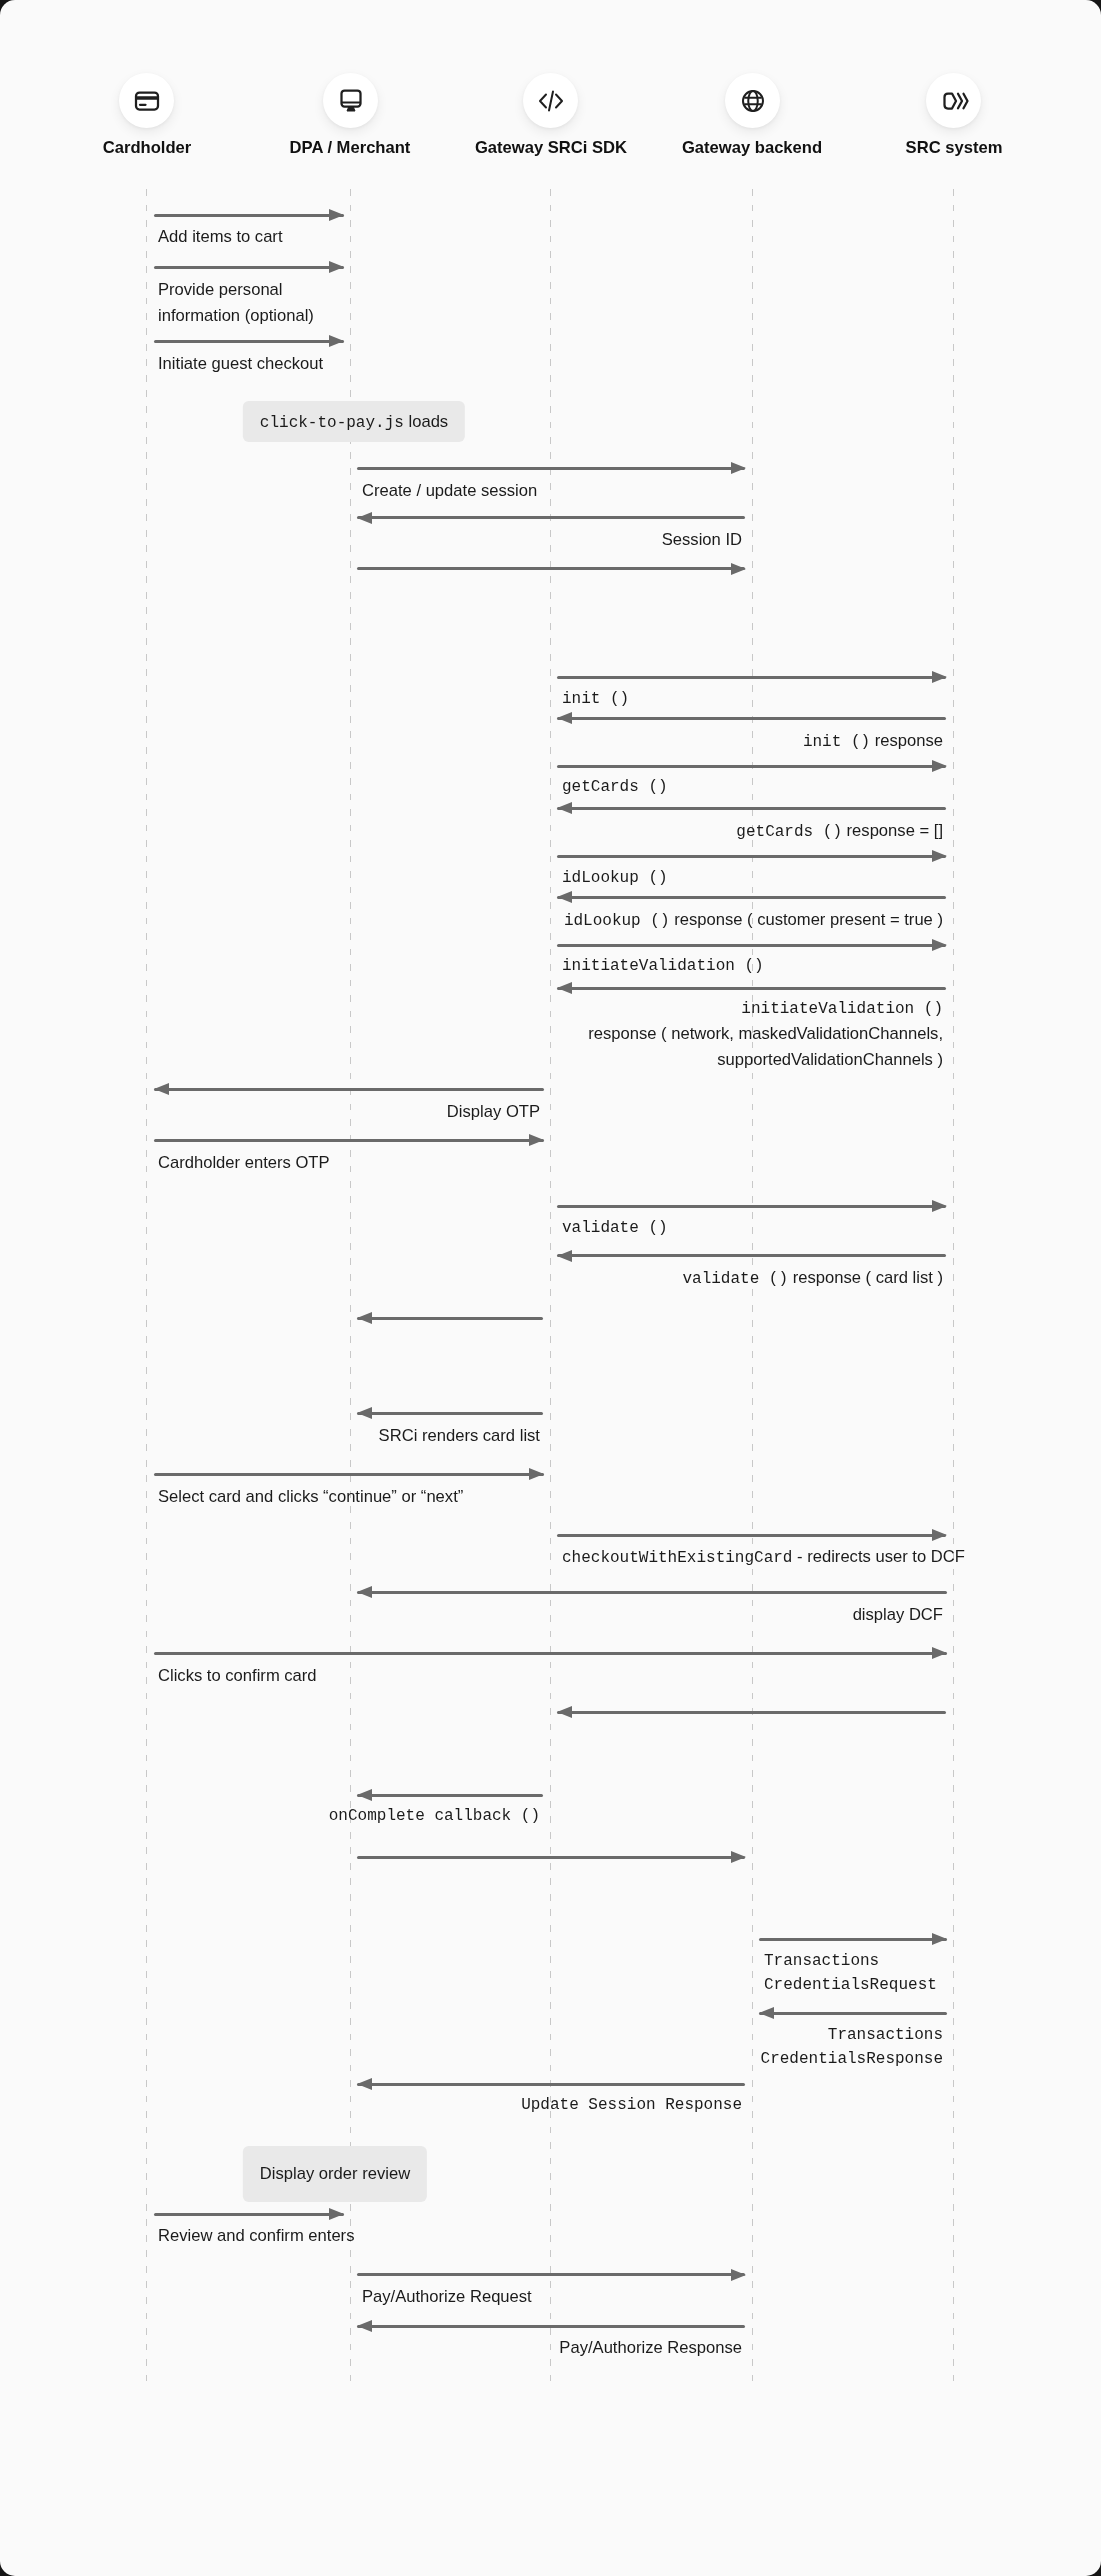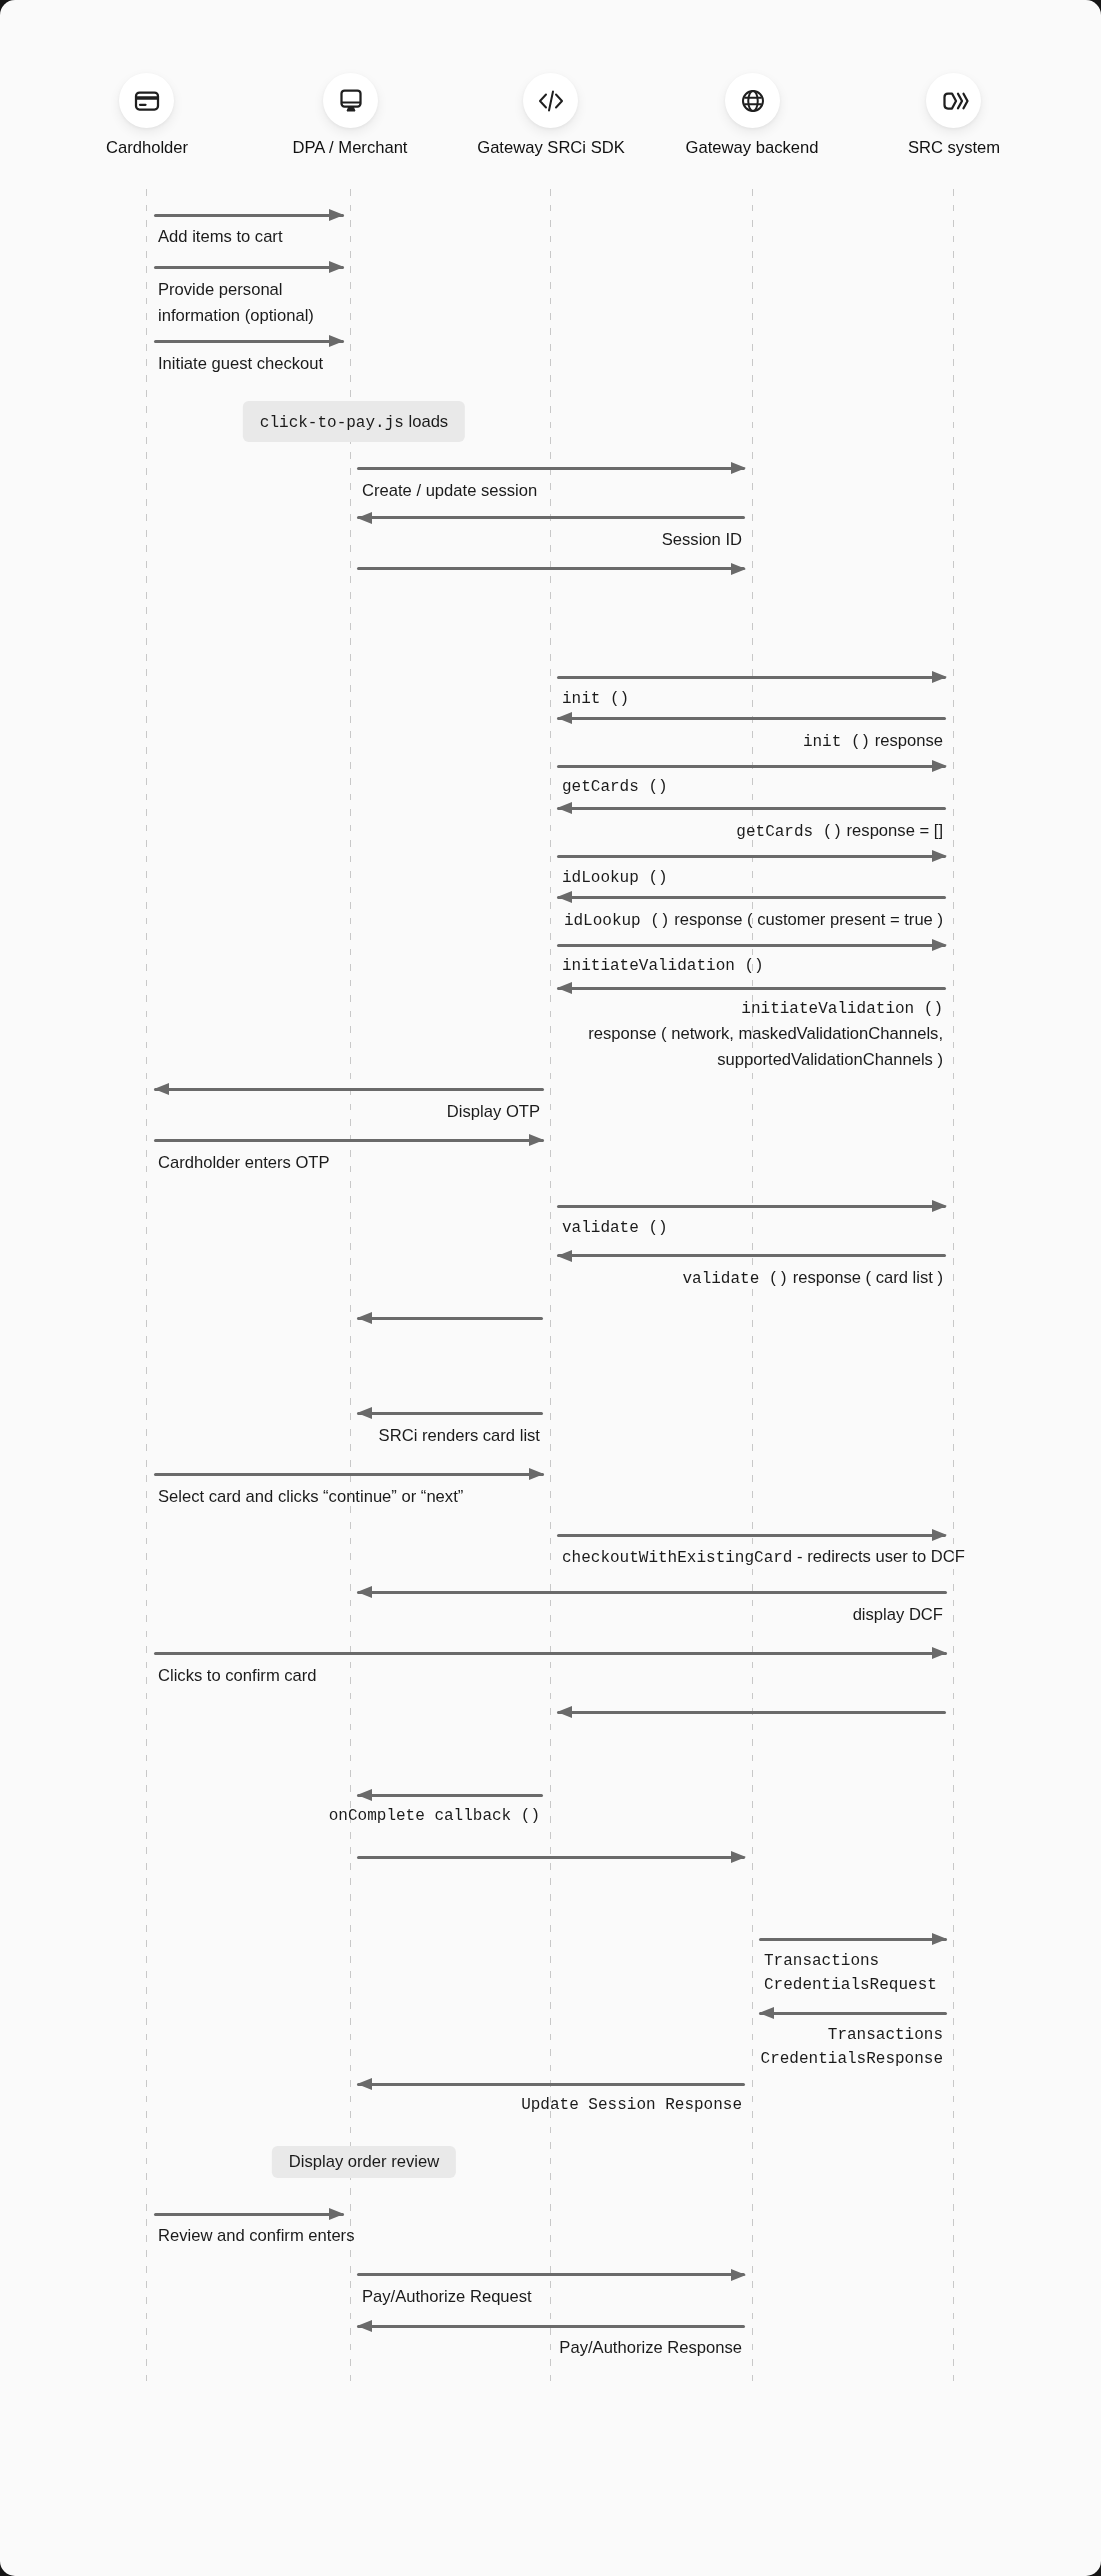--- a/index.html
+++ b/index.html
@@ -16,21 +16,21 @@
   }
   .layer{position:absolute;inset:0;}
   .actor-circle{
     position:absolute;width:55px;height:55px;border-radius:50%;
     background:#ffffff;box-shadow:0 4.6px 11.5px rgba(17,17,17,0.07), 0 1.1px 3.4px rgba(17,17,17,0.05);
     display:flex;align-items:center;justify-content:center;
   }
   .actor-circle svg{display:block;}
   .actor-label{
     position:absolute;transform:translateX(-50%);
-    font-size:16.6px;font-weight:400;color:#111111;white-space:nowrap;
+    font-size:16.6px;font-weight:700;color:#111111;white-space:nowrap;
   }
   .lifeline{
     position:absolute;width:1.4px;
     background:repeating-linear-gradient(to bottom,#c8c8c8 0 6.9px,rgba(0,0,0,0) 6.9px 15.5px);
   }
   .arrow-line{
     position:absolute;height:2.9px;border-radius:1.7px;background:#6a6a6a;
   }
   .arrow-head{
     position:absolute;width:0;height:0;
@@ -267,18 +267,18 @@
         <div class="ln"><span class="f-sans c-dark">Pay/Authorize Request</span></div>
       </div>
       <div class="arrow-line" style="left: 357px; width: 388px; top: 2325px;"></div>
       <div class="arrow-head dir-left" style="top: 2320px; left: 357px;"></div>
       <div class="msg-label align-right" style="top: 2336px; right: 359px;">
         <div class="ln"><span class="f-sans c-dark">Pay/Authorize Response</span></div>
       </div>
       <div class="note-box" style="left: 354px; top: 401px; height: 41px;">
         <div class="ln"><span class="f-mono c-dark">click-to-pay.js</span><span class="f-sans c-dark"> loads</span></div>
       </div>
-      <div class="note-box" style="left: 364px; top: 2146px; height: 32px;">
+      <div class="note-box" style="left: 335px; top: 2146px; height: 56px;">
         <div class="ln"><span class="f-sans c-dark">Display order review</span></div>
       </div>
     </div>
 </div>
 
 
 </body></html>

